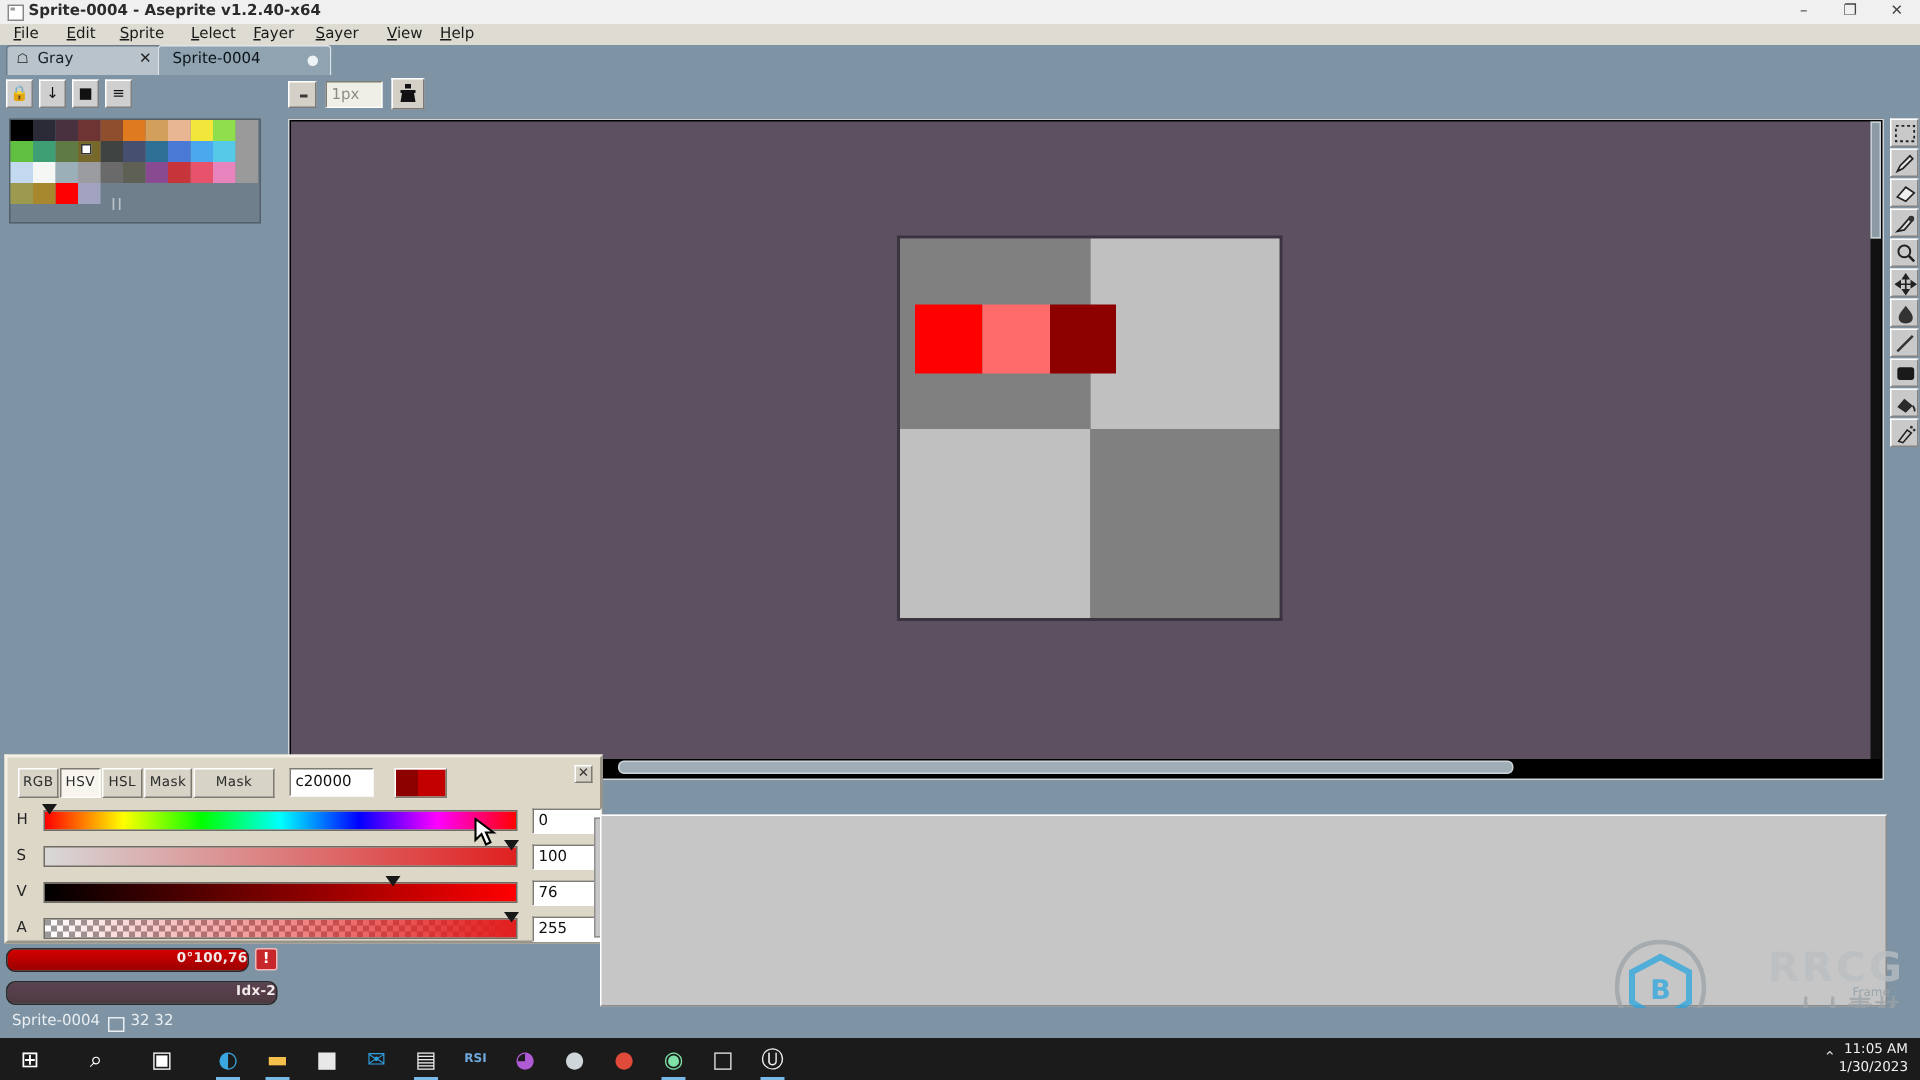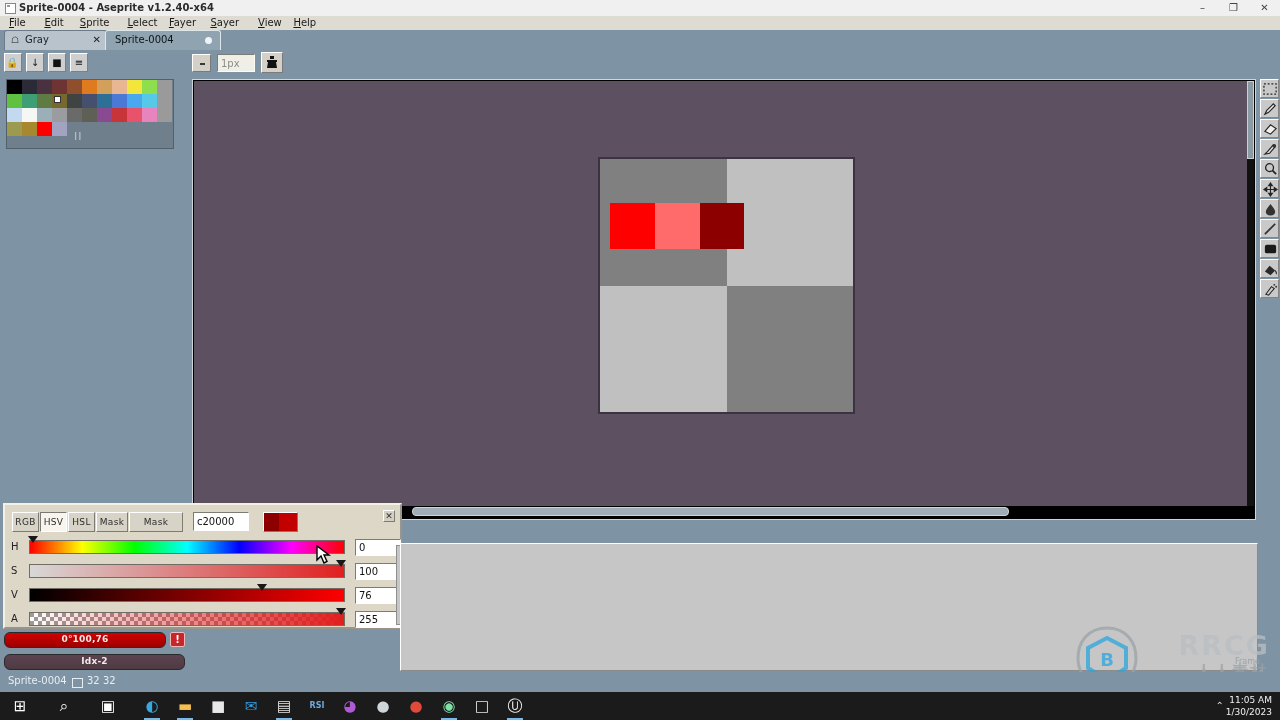--- a/index.html
+++ b/index.html
@@ -108,21 +108,21 @@
   .knob{position:absolute;top:-5px;width:0;height:0;border-left:5px solid transparent;
     border-right:5px solid transparent;border-top:7px solid #181818;}
   .numfield{position:absolute;left:350px;top:2px;width:46px;height:17px;background:#fff;
     border:1px solid #7d7b72;border-right-color:#fff;border-bottom-color:#fff;box-sizing:border-box;}
   .numfield span{position:absolute;left:3px;top:1px;font-size:10px;color:#111;line-height:14px;}
 
   .cursor-arrow{position:absolute;left:316px;top:545px;width:16px;height:20px;z-index:40;}
 
   
   .colbtn{position:absolute;left:4px;height:16px;border:1px solid #2a2a2a;border-radius:6px;
-    box-sizing:border-box;font-size:9px;color:#f2e9e9;line-height:13px;text-align:center;
+    box-sizing:border-box;font-size:9px;color:#f2e9e9;line-height:13px;text-align:right;
     font-weight:bold;letter-spacing:.2px;}
   .warn{position:absolute;left:170px;top:632px;width:15px;height:15px;background:#c7262b;
     border:1px solid #f0b9ba;border-radius:2px;box-sizing:border-box;color:#fff;font-size:10px;
     line-height:13px;text-align:center;font-weight:bold;}
 
   
   .tl{position:absolute;left:400px;top:543px;width:858px;height:128px;background:#c6c6c6;
     border:1px solid #fff;border-right-color:#8b8b8b;border-bottom-color:#8b8b8b;box-sizing:border-box;}
   .tl-leftstub{position:absolute;left:396px;top:545px;width:5px;height:80px;background:#c6c6c6;
     border:1px solid #8f8f8f;box-sizing:border-box;}

